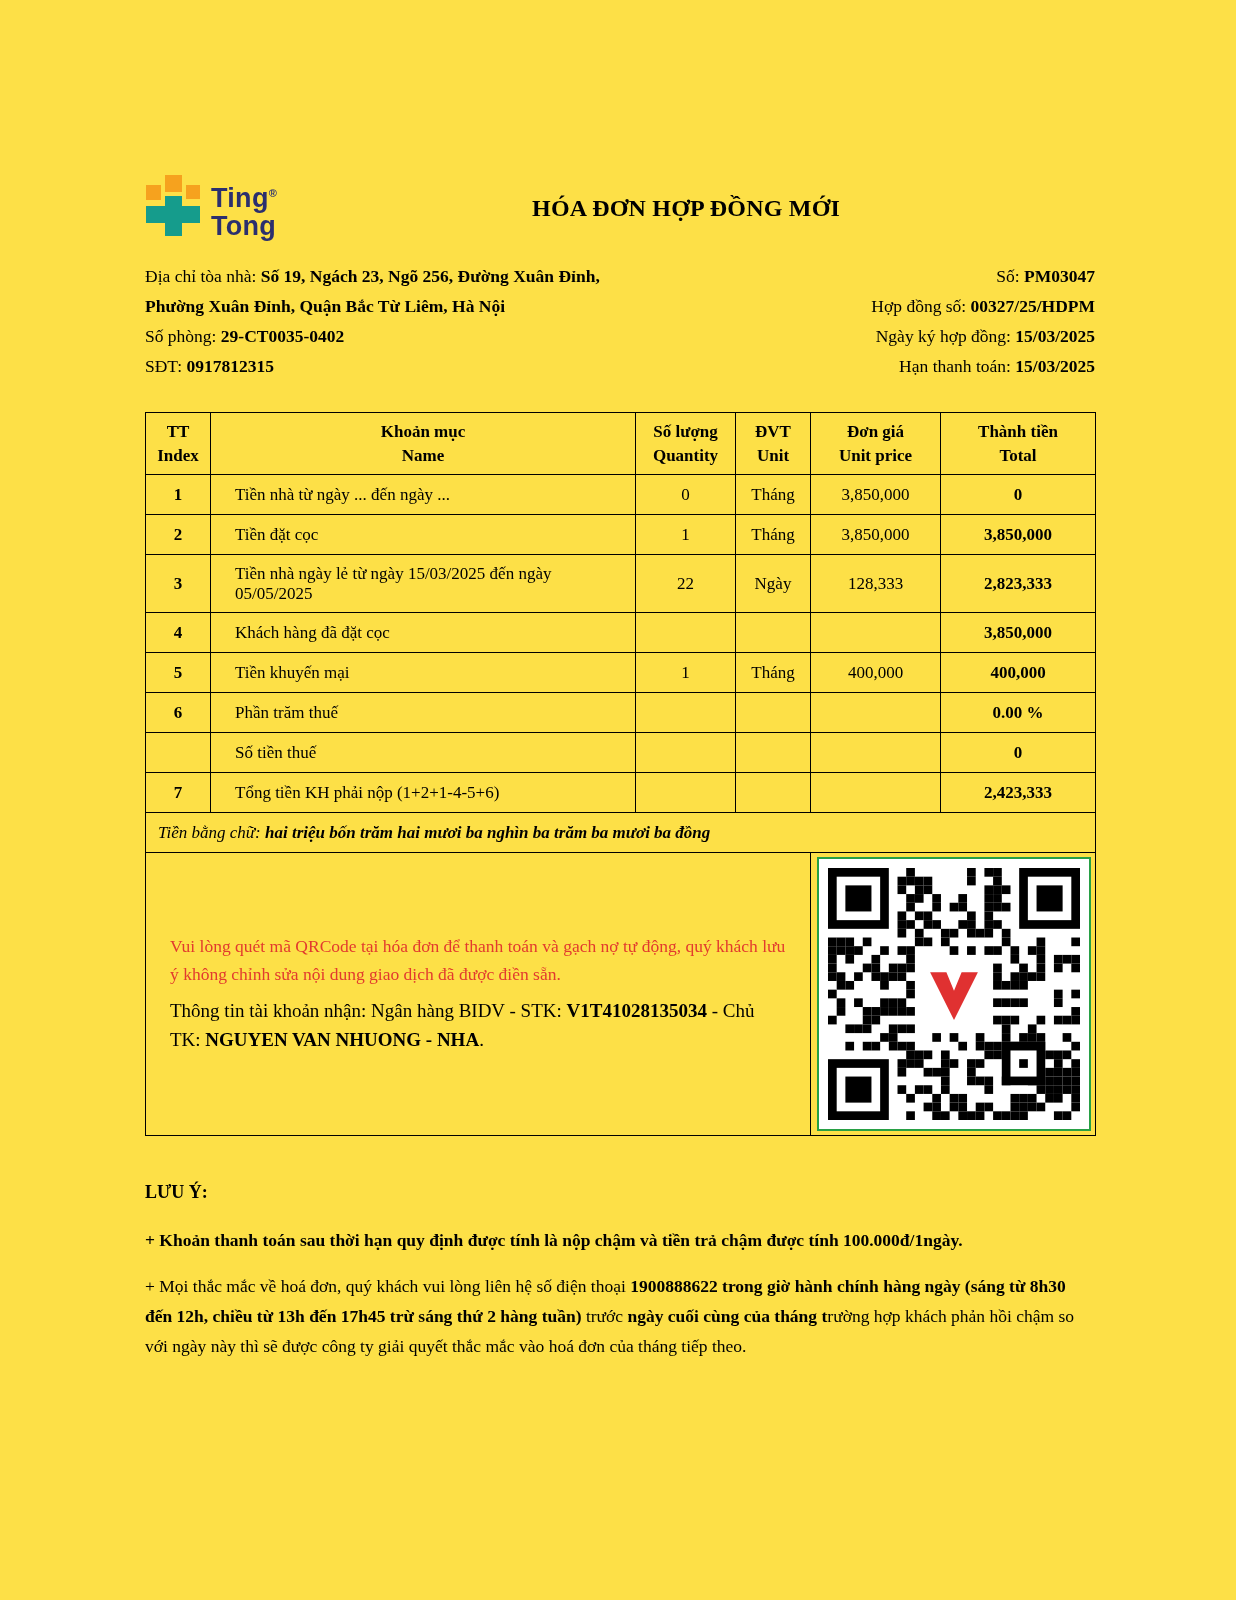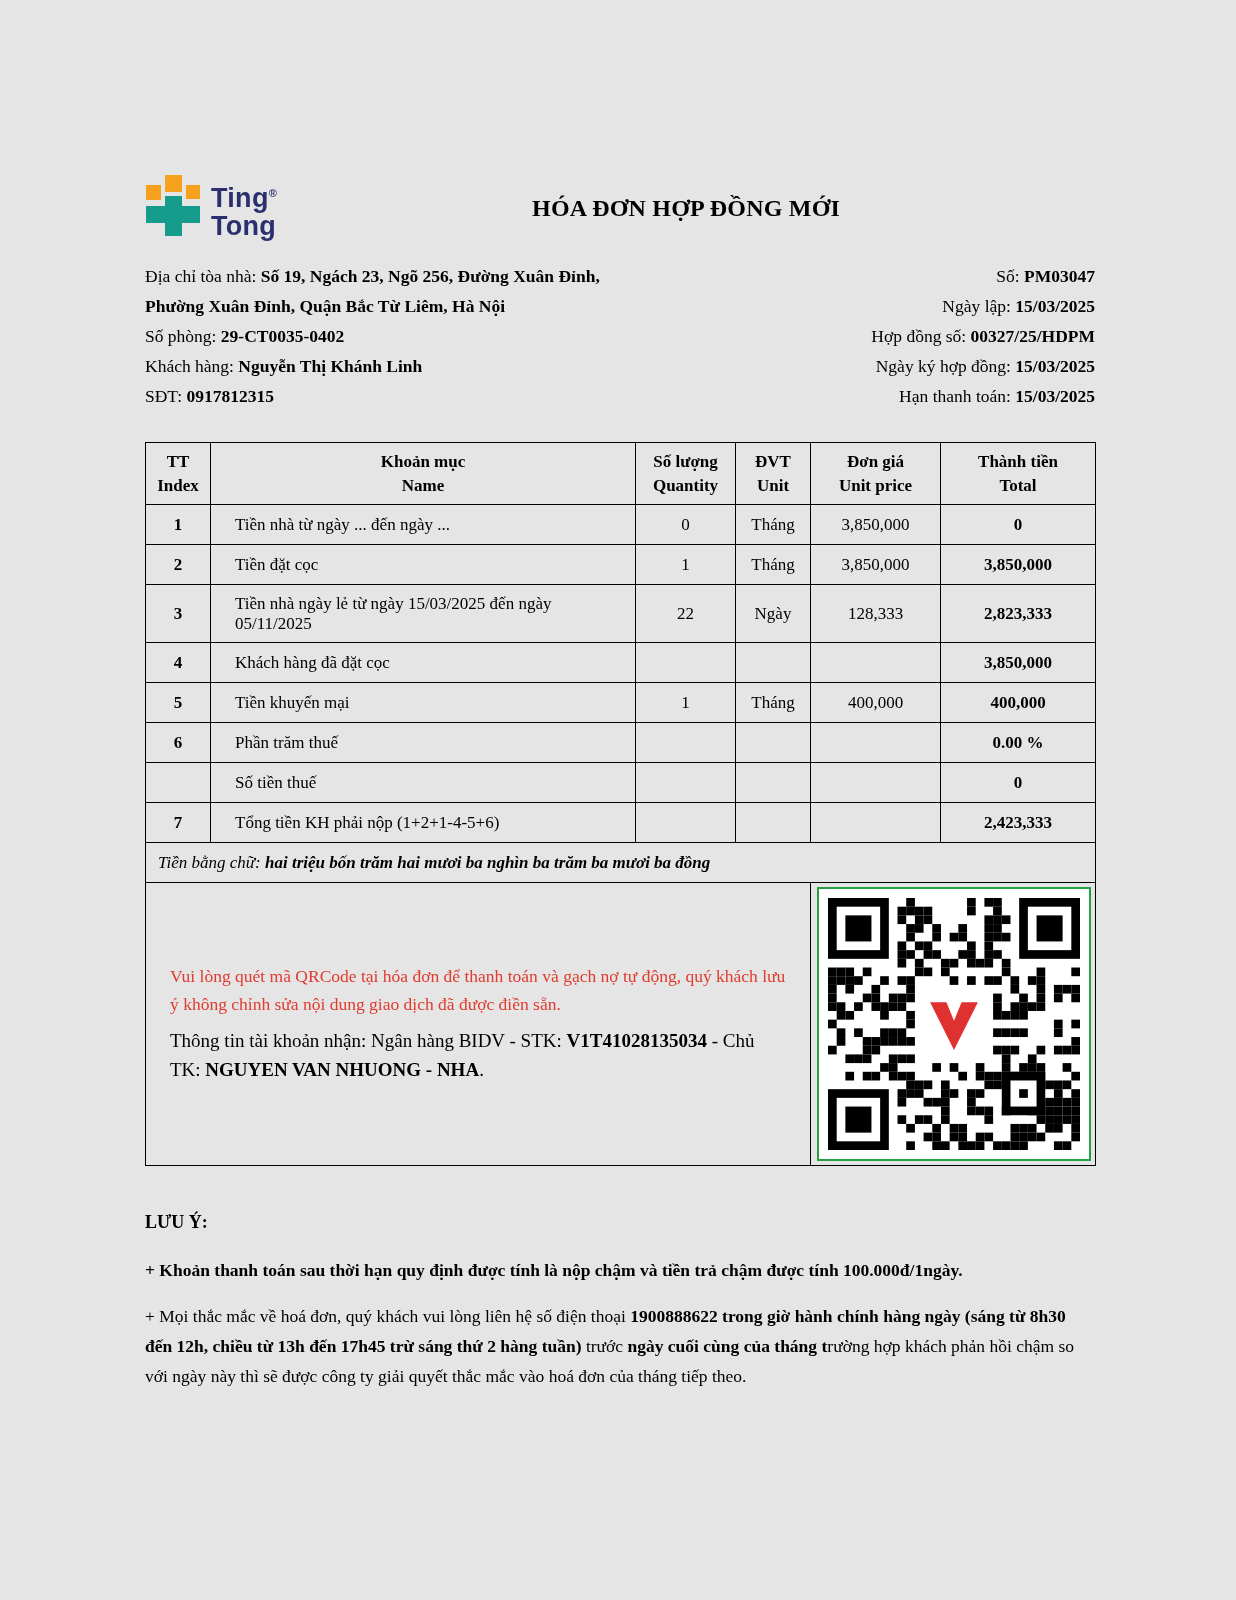--- a/index.html
+++ b/index.html
@@ -1,18 +1,18 @@
 <!DOCTYPE html>
 <html><head>
 <meta charset="utf-8">
 <style>
   * { margin:0; padding:0; box-sizing:border-box; }
   html,body { background:#ffffff; }
   .page {
-    width:1236px; height:1600px; background:#e5e5e5; position:relative;
+    width:1236px; height:1600px; background:#fde047; position:relative;
     font-family:"Liberation Serif", serif; color:#000; overflow:hidden;
   }
   .content { padding:175px 141px 0 145px; }
 
   
   .header { display:flex; align-items:flex-start; }
   .logo { display:flex; gap:10px; align-items:flex-start; }
   .logo-text {
     font-family:"Liberation Sans", sans-serif; font-weight:bold;
     color:#2B2F6E; font-size:27px; line-height:28px; letter-spacing:0.3px;
@@ -78,32 +78,26 @@
     <div class="info">
       <div class="info-left">
         <div class="info-line">
           <span>Địa chỉ tòa nhà: </span><span class="val">Số 19, Ngách 23, Ngõ 256, Đường Xuân Đỉnh,</span>
         </div>
         <div class="info-line val">Phường Xuân Đỉnh, Quận Bắc Từ Liêm, Hà Nội</div>
         <div class="info-line">
           <span>Số phòng: </span><span class="val">29-CT0035-0402</span>
         </div>
         <div class="info-line">
-          <span>Khách hàng: </span><span class="val">Nguyễn Thị Khánh Linh</span>
-        </div>
-        <div class="info-line">
           <span>SĐT: </span><span class="val">0917812315</span>
         </div>
       </div>
       <div class="info-right">
         <div class="info-line">
           <span>Số: </span><span class="val">PM03047</span>
-        </div>
-        <div class="info-line">
-          <span>Ngày lập: </span><span class="val">15/03/2025</span>
         </div>
         <div class="info-line">
           <span>Hợp đồng số: </span><span class="val">00327/25/HDPM</span>
         </div>
         <div class="info-line">
           <span>Ngày ký hợp đồng: </span><span class="val">15/03/2025</span>
         </div>
         <div class="info-line">
           <span>Hạn thanh toán: </span><span class="val">15/03/2025</span>
         </div>
@@ -159,21 +153,21 @@
         <tr>
           <td class="tt">2</td>
           <td class="name">Tiền đặt cọc</td>
           <td>1</td>
           <td>Tháng</td>
           <td>3,850,000</td>
           <td class="total">3,850,000</td>
         </tr>
         <tr class="tall">
           <td class="tt">3</td>
-          <td class="name">Tiền nhà ngày lẻ từ ngày 15/03/2025 đến ngày 05/11/2025</td>
+          <td class="name">Tiền nhà ngày lẻ từ ngày 15/03/2025 đến ngày 05/05/2025</td>
           <td>22</td>
           <td>Ngày</td>
           <td>128,333</td>
           <td class="total">2,823,333</td>
         </tr>
         <tr>
           <td class="tt">4</td>
           <td class="name">Khách hàng đã đặt cọc</td>
           <td></td>
           <td></td>

